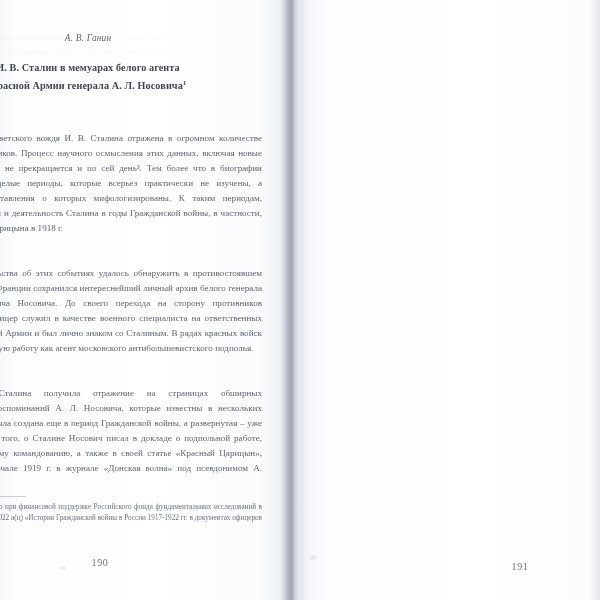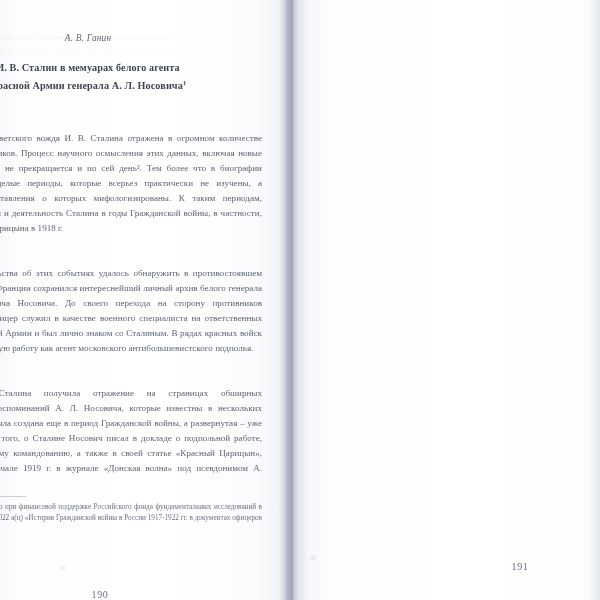--- a/index.html
+++ b/index.html
@@ -190,21 +190,21 @@
       <p class="para">Новые свидетельства об этих событиях удалось обнаружить в противостоявшем красному лагере. Во Франции сохранился интереснейший личный архив белого генерала Анатолия Леонидовича Носовича. До своего перехода на сторону противников большевиков этот офицер служил в качестве военного специалиста на ответственных должностях в Красной Армии и был лично знаком со Сталиным. В рядах красных войск Носович вел подрывную работу как агент московского антибольшевистского подполья.</p>
       <p class="para">Деятельность Сталина получила отражение на страницах обширных неопубликованных воспоминаний А. Л. Носовича, которые известны в нескольких редакциях (краткая была создана еще в период Гражданской войны, а развернутая – уже в эмиграции). Кроме того, о Сталине Носович писал в докладе о подпольной работе, представленном белому командованию, а также в своей статье «Красный Царицын», опубликованной в начале 1919 г. в журнале «Донская волна» под псевдонимом А. Черноморцев.</p>
     </div>
 
     <div class="footnote-rule" style="top:496px;"></div>
     <div class="footnote" style="top:502px;">Исследование осуществлено при финансовой поддержке Российского фонда фундаментальных исследований в рамках проекта № 17-81-01022 а(ц) «История Гражданской войны в России 1917-1922 гг. в документах офицеров русской армии».</div>
 
     <div class="speck" style="left:60px; top:566px; width:6px; height:4px; opacity:.3;"></div>
   </div>
 
-  <div class="folio left" style="top:589px;">190</div>
+  <div class="folio left" style="top:557px;">190</div>
 
   <div class="sheet recto">
 
     <div class="speck" style="left:10px; top:555px; width:7px; height:5px; opacity:.35;"></div>
   </div>
 
   <div class="folio right" style="top:561px;">191</div>
 
   <div class="gutter"></div>
   <div class="gutter-core"></div>

